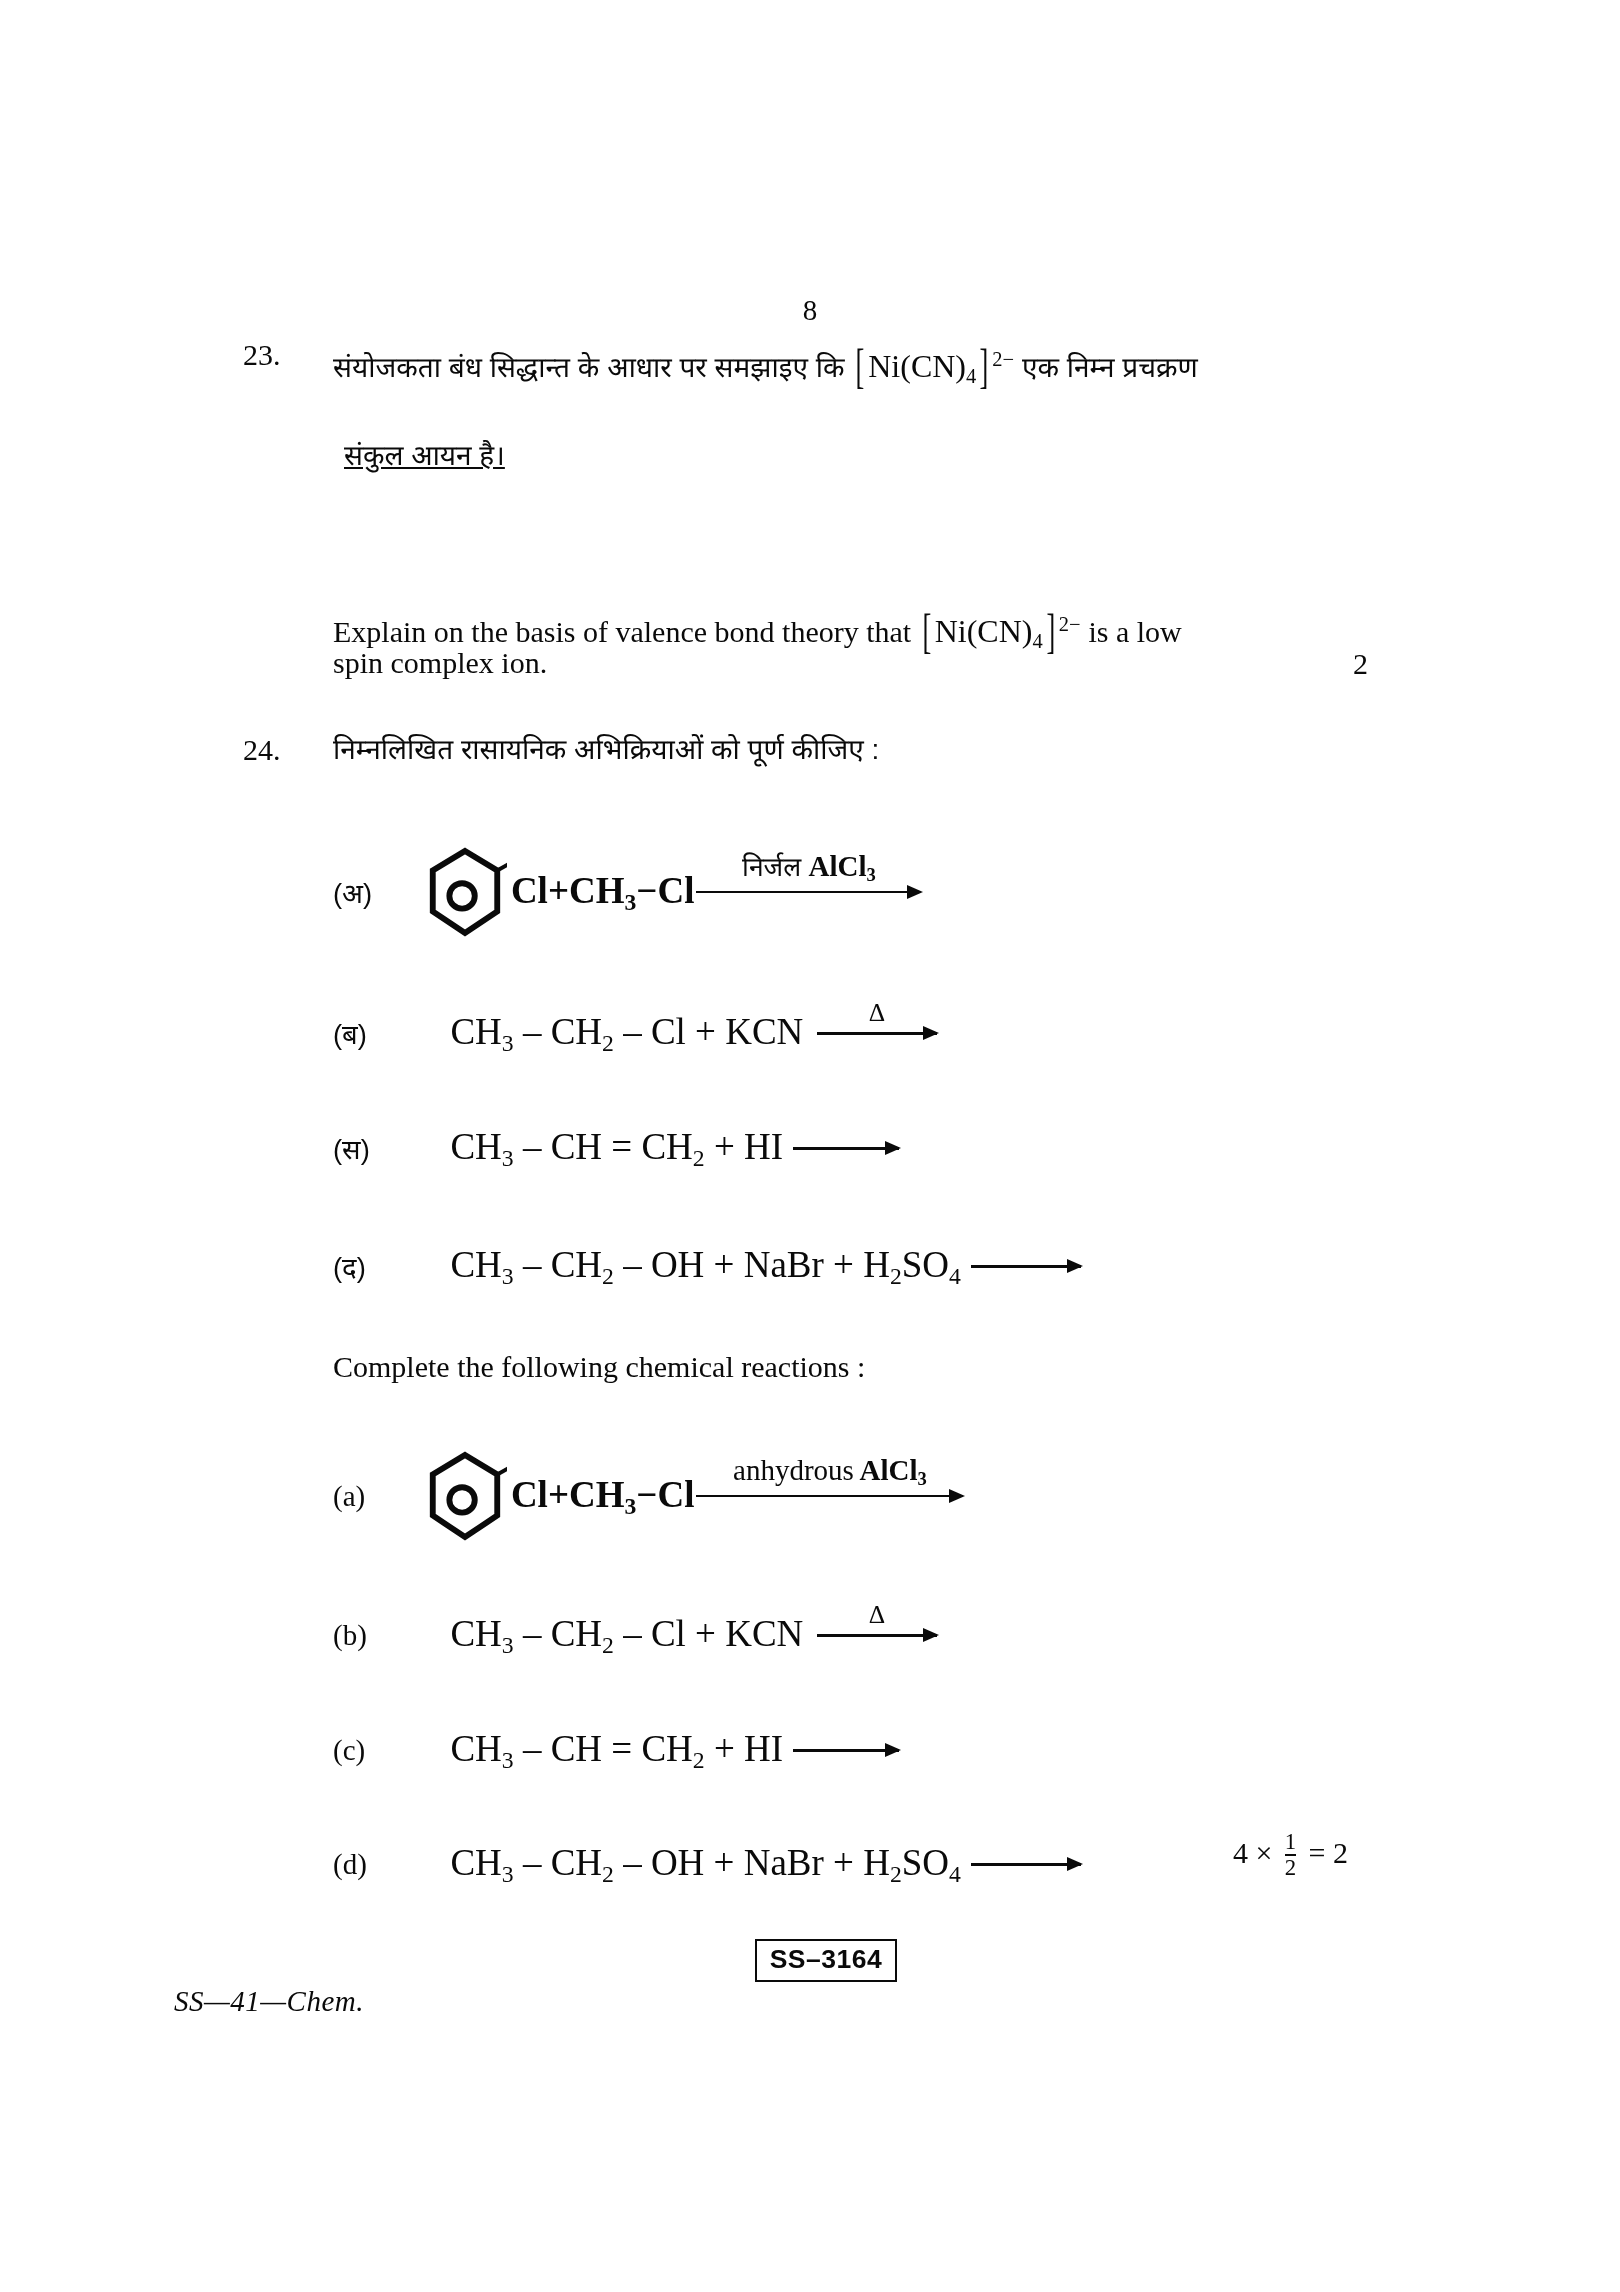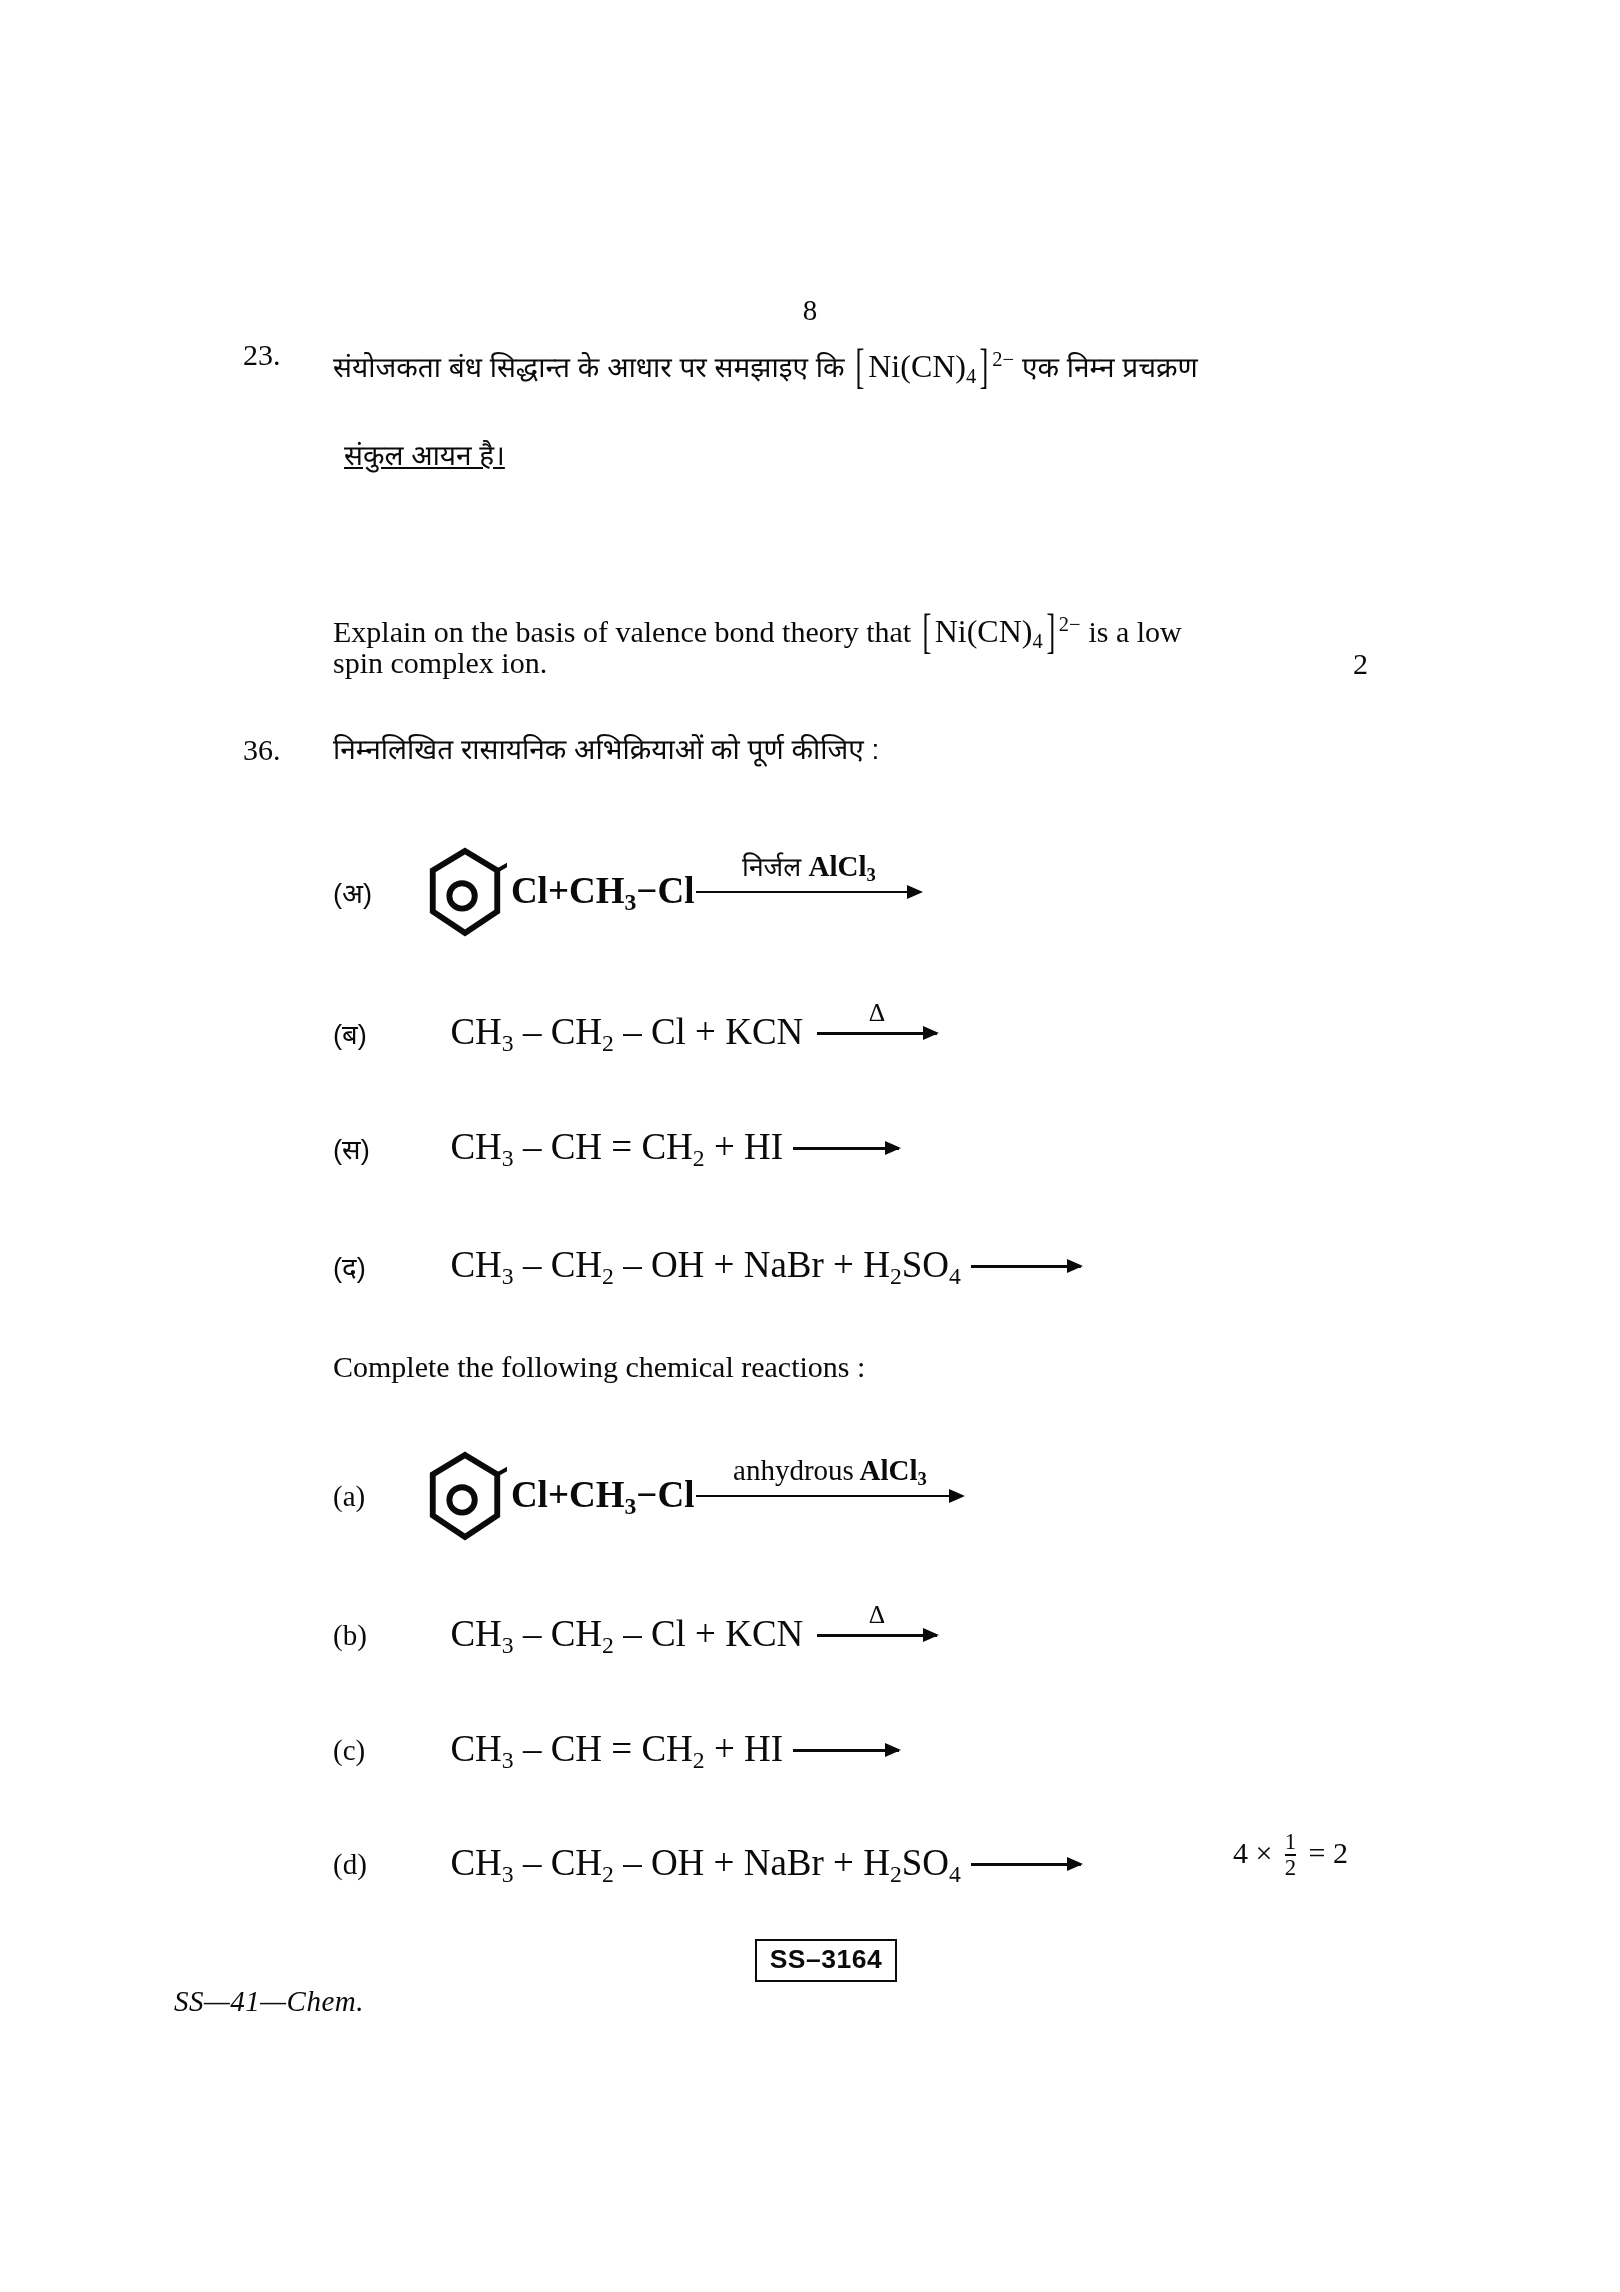--- a/index.html
+++ b/index.html
@@ -210,21 +210,21 @@
     <span class="formula" style="font-size:32px;">
       <span class="brk">[</span><span>Ni(CN)</span><sub>4</sub><span class="brk">]</span><sup>2−</sup>
     </span>
     <span>is a low</span>
   </div>
 
   <div class="qtext eng" style="left:333px; top:647px;">spin complex ion.</div>
 
   <div class="marks" style="left:1353px; top:647px;">2</div>
 
-  <div class="qnum" style="left:243px; top:733px;">36.</div>
+  <div class="qnum" style="left:243px; top:733px;">24.</div>
   <div class="qtext hindi" style="left:333px; top:735px;">निम्नलिखित रासायनिक अभिक्रियाओं को पूर्ण कीजिए :</div>
 
   <div class="rxn" style="left:333px; top:845px;">
     <div class="rxn-label hi">(अ)</div>
     <div class="benzene">
       <svg width="84" height="94" viewBox="0 0 86 96">
         <polygon points="43,6 76,26 76,68 43,90 10,68 10,26" fill="none" stroke="#0a0a0a" stroke-width="6"></polygon>
         <circle cx="40" cy="52" r="13" fill="none" stroke="#0a0a0a" stroke-width="6"></circle>
         <line x1="76" y1="26" x2="92" y2="17" stroke="#0a0a0a" stroke-width="4"></line>
       </svg>

